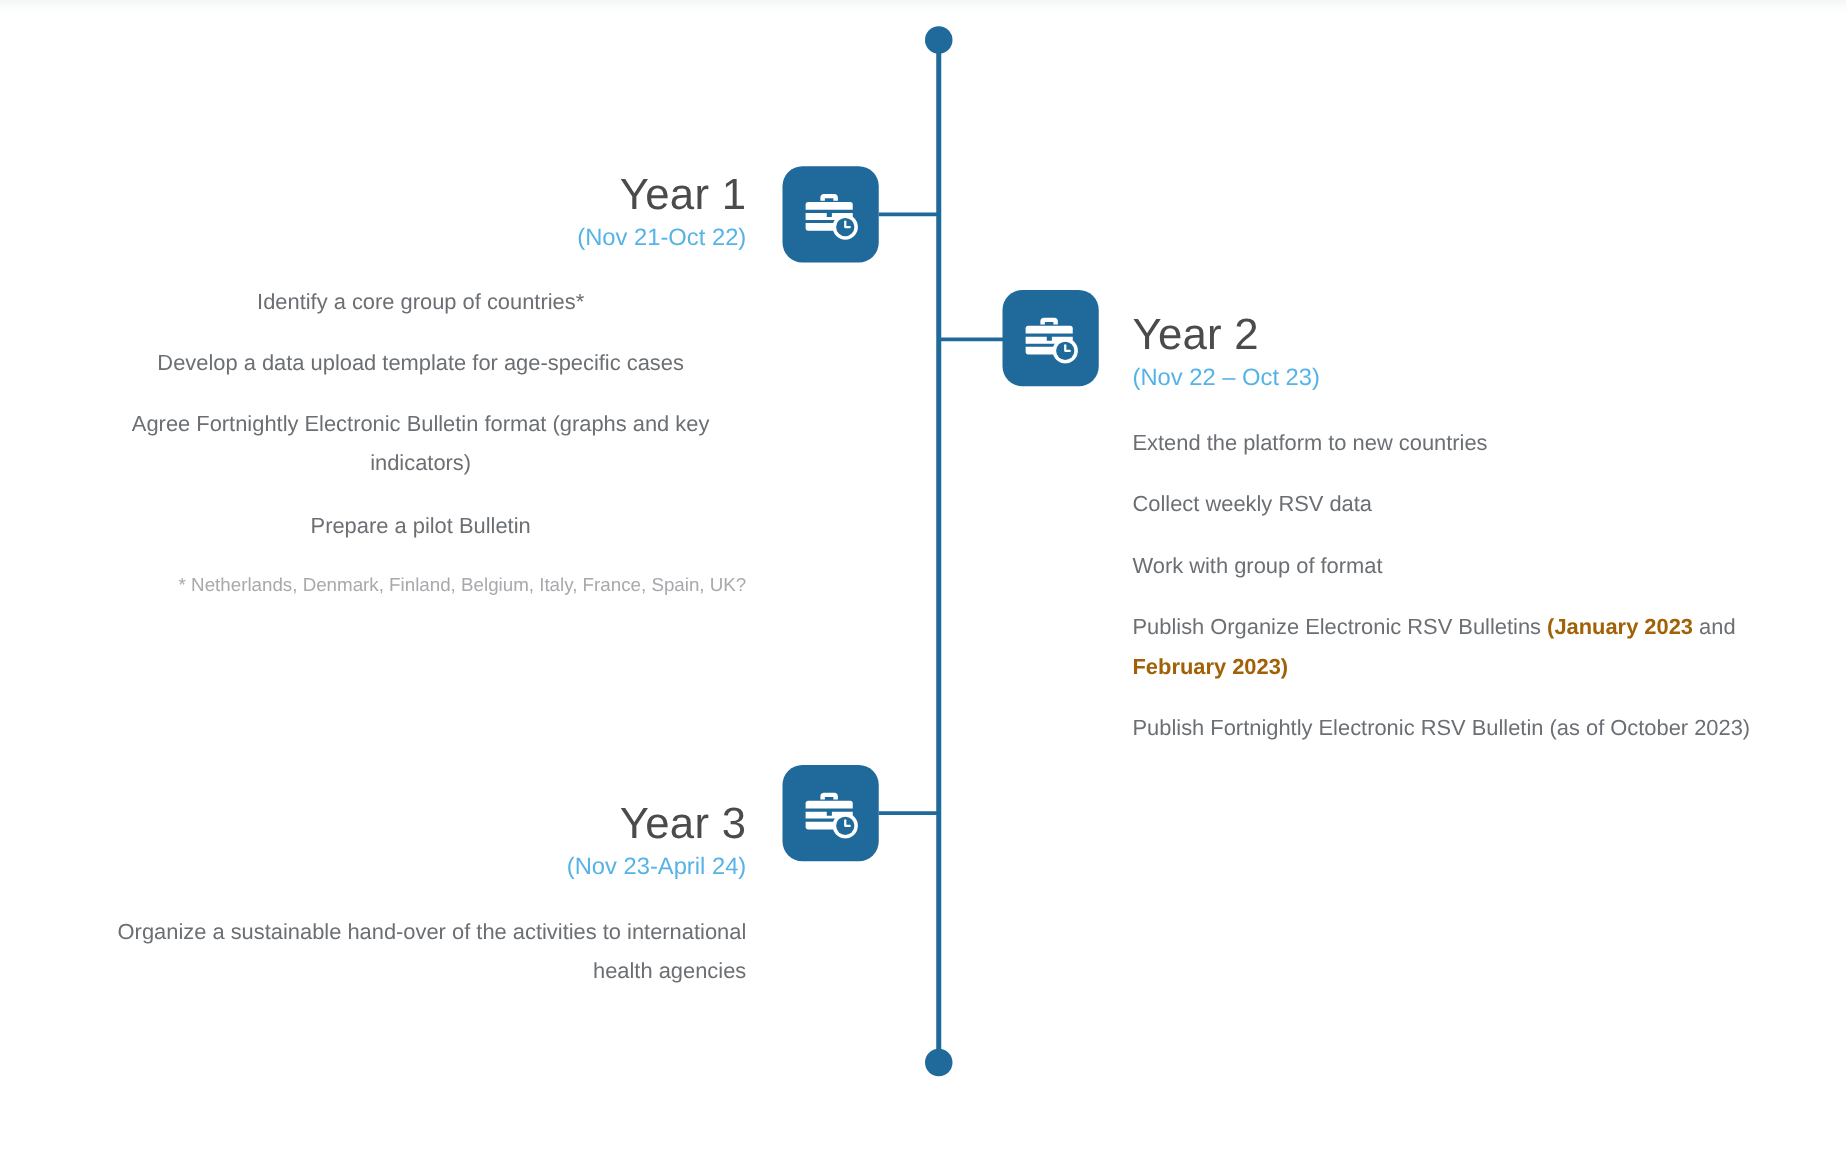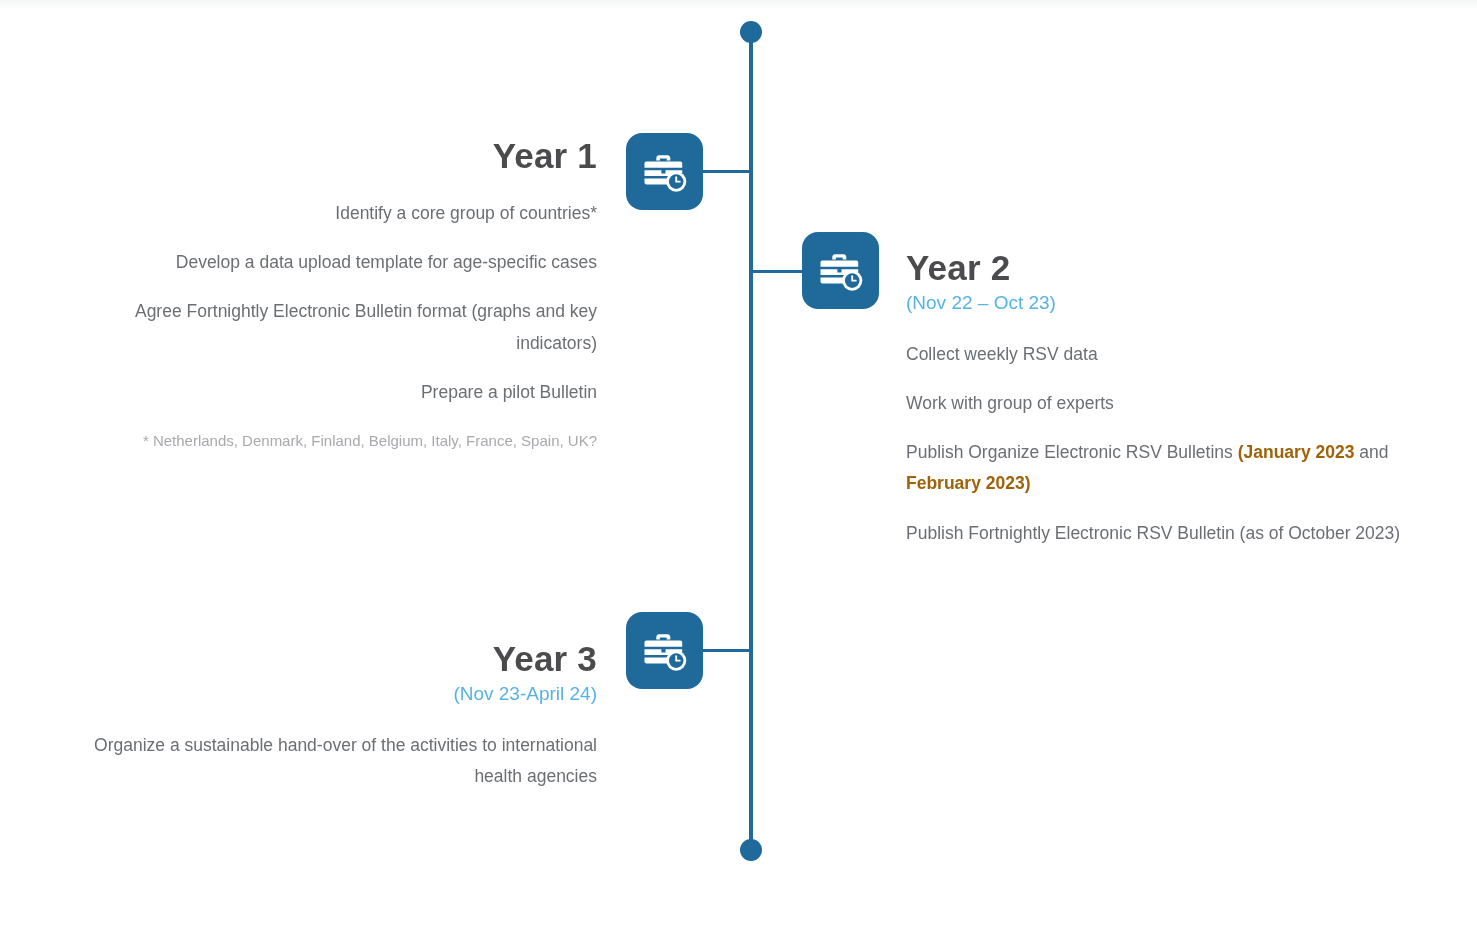--- a/index.html
+++ b/index.html
@@ -73,21 +73,21 @@
 
   
   .milestone {
     position: absolute;
   }
   .milestone.right-aligned { text-align: right; }
   .milestone.left-aligned { text-align: left; }
 
   .m-title {
     font-size: 35px;
-    font-weight: 700;
+    font-weight: 400;
     color: #4b4b4d;
     line-height: 1.12;
     letter-spacing: 0.2px;
     margin: 0;
   }
   .m-subtitle {
     font-size: 19px;
     font-weight: 400;
     color: #56b3e6;
     line-height: 1.25;
@@ -113,21 +113,21 @@
   .footnote {
     font-size: 15px;
     font-weight: 400;
     color: #a7a9ac;
     line-height: 1.5;
     margin: 0;
   }
 
   
   #milestone-year-1 { left: 76px;  top: 136px; width: 521px; }
-  #milestone-year-1 .m-items { margin-top: 23px; }
+  #milestone-year-1 .m-items { margin-top: 23px; text-align: center; }
   #milestone-year-1 .footnote { margin-top: 22px; }
 
   #milestone-year-2 { left: 906px; top: 236px; width: 552px; margin-top: 12px; }
   #milestone-year-2 .m-items { margin-top: 24px; }
 
   #milestone-year-3 { left: 76px;  top: 639px; width: 521px; }
   #milestone-year-3 .m-items { margin-top: 24px; }
 </style>
 </head>
 <body>
@@ -182,35 +182,37 @@
       <circle cx="33.2" cy="29.6" r="10.1"></circle>
       <circle cx="33.2" cy="29.6" r="7.3" fill="#1f6a9b"></circle>
       <rect x="32.3" y="24.3" width="1.8" height="6" rx="0.9"></rect>
       <rect x="32.6" y="28.8" width="5.1" height="1.8" rx="0.9"></rect>
     </svg>
   </span>
 </div>
 
 <div class="milestone right-aligned" id="milestone-year-1">
   <div class="m-title">Year 1</div>
+  <div class="m-subtitle">(Nov 21-Oct 22)</div>
   <ul class="m-items">
       <li>Identify a core group of countries*</li>
       <li>Develop a data upload template for age-specific cases</li>
       <li>Agree Fortnightly Electronic Bulletin format (graphs and key indicators)</li>
       <li>Prepare a pilot Bulletin</li>
     </ul>
   <div class="footnote">* Netherlands, Denmark, Finland, Belgium, Italy, France, Spain, UK?</div>
 </div>
 
 <div class="milestone left-aligned" id="milestone-year-2">
   <div class="m-title">Year 2</div>
   <div class="m-subtitle">(Nov 22 – Oct 23)</div>
   <ul class="m-items">
+      <li>Extend the platform to new countries</li>
       <li>Collect weekly RSV data</li>
-      <li>Work with group of experts</li>
+      <li>Work with group of format</li>
       <li><span>Publish Organize Electronic RSV Bulletins </span><b>(January 2023</b><span> and </span><b>February 2023)</b></li>
       <li>Publish Fortnightly Electronic RSV Bulletin (as of October 2023)</li>
     </ul>
 </div>
 
 <div class="milestone right-aligned" id="milestone-year-3">
   <div class="m-title">Year 3</div>
   <div class="m-subtitle">(Nov 23-April 24)</div>
   <ul class="m-items">
       <li>Organize a sustainable hand-over of the activities to international health agencies</li>

